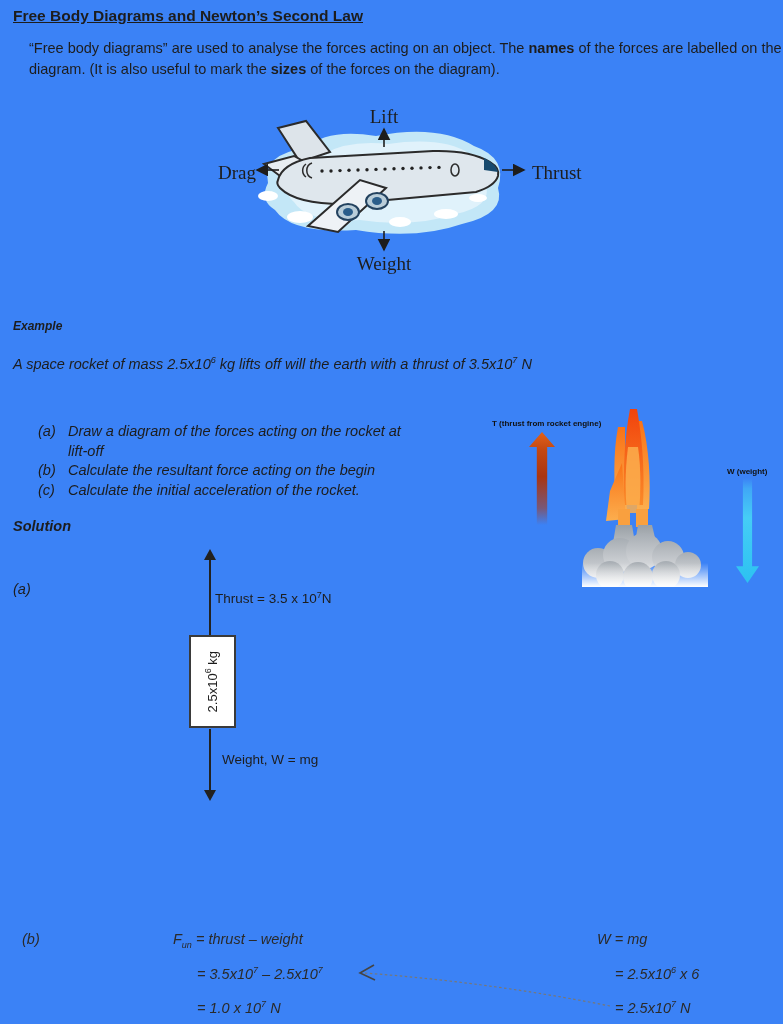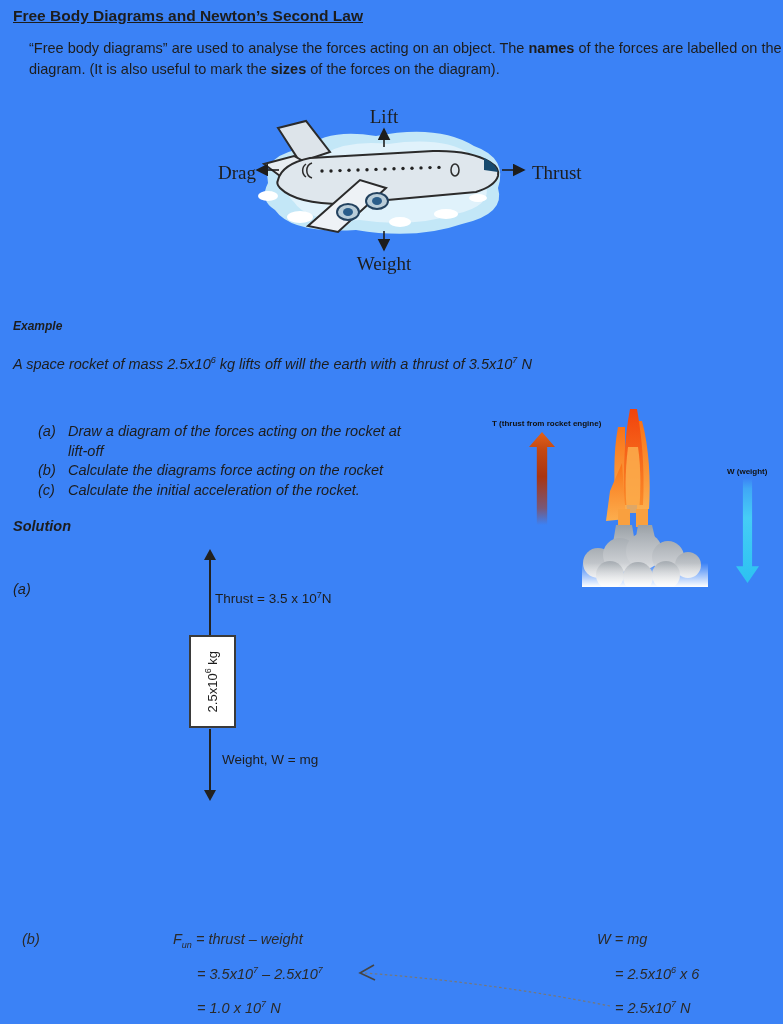--- a/index.html
+++ b/index.html
@@ -166,21 +166,21 @@
 
   <div class="abs problem"><span>A space rocket of mass 2.5x10</span><sup class="small">6</sup><span> kg lifts off will the earth with a thrust of 3.5x10</span><sup class="small">7</sup><span> N</span></div>
 
   <div class="abs tasks">
     <div class="task-row">
       <span class="task-label">(a)</span>
       <span class="task-text">Draw a diagram of the forces acting on the rocket at lift-off</span>
     </div>
     <div class="task-row">
       <span class="task-label">(b)</span>
-      <span class="task-text">Calculate the diagrams force acting on the rocket</span>
+      <span class="task-text">Calculate the resultant force acting on the begin</span>
     </div>
     <div class="task-row">
       <span class="task-label">(c)</span>
       <span class="task-text">Calculate the initial acceleration of the rocket.</span>
     </div>
   </div>
 
   <div class="abs rocket-fig">
     <div class="vec-label" style="left:8px;top:16px">T (thrust from rocket engine)</div>
     <div class="thrust-vec"></div>

